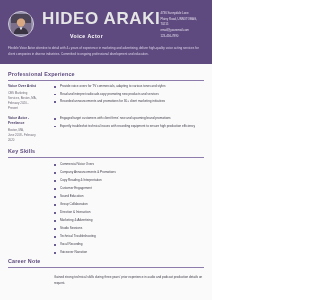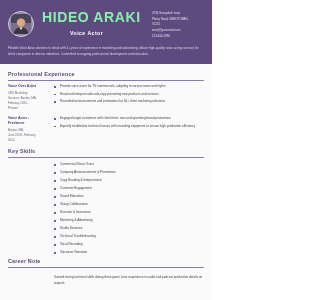--- a/index.html
+++ b/index.html
@@ -27,22 +27,22 @@
     overflow: hidden;
     position: relative;
   }
   .avatar .face {
     position: absolute; left: 50%; top: 52%;
     transform: translate(-50%,-50%);
     width: 20px; height: 20px;
   }
   .name-block { margin-left: 8px; flex: 1 1 auto; padding-top: 1px; }
   .name {
-    color: #86efac;
-    font-size: 14px;
+    color: #e5e5e5;
+    font-size: 17px;
     font-weight: bold;
     letter-spacing: 0.6px;
     line-height: 1.05;
     white-space: nowrap;
   }
   .role {
     color: #ffffff;
     font-size: 5.2px;
     font-weight: bold;
     letter-spacing: 0.45px;

